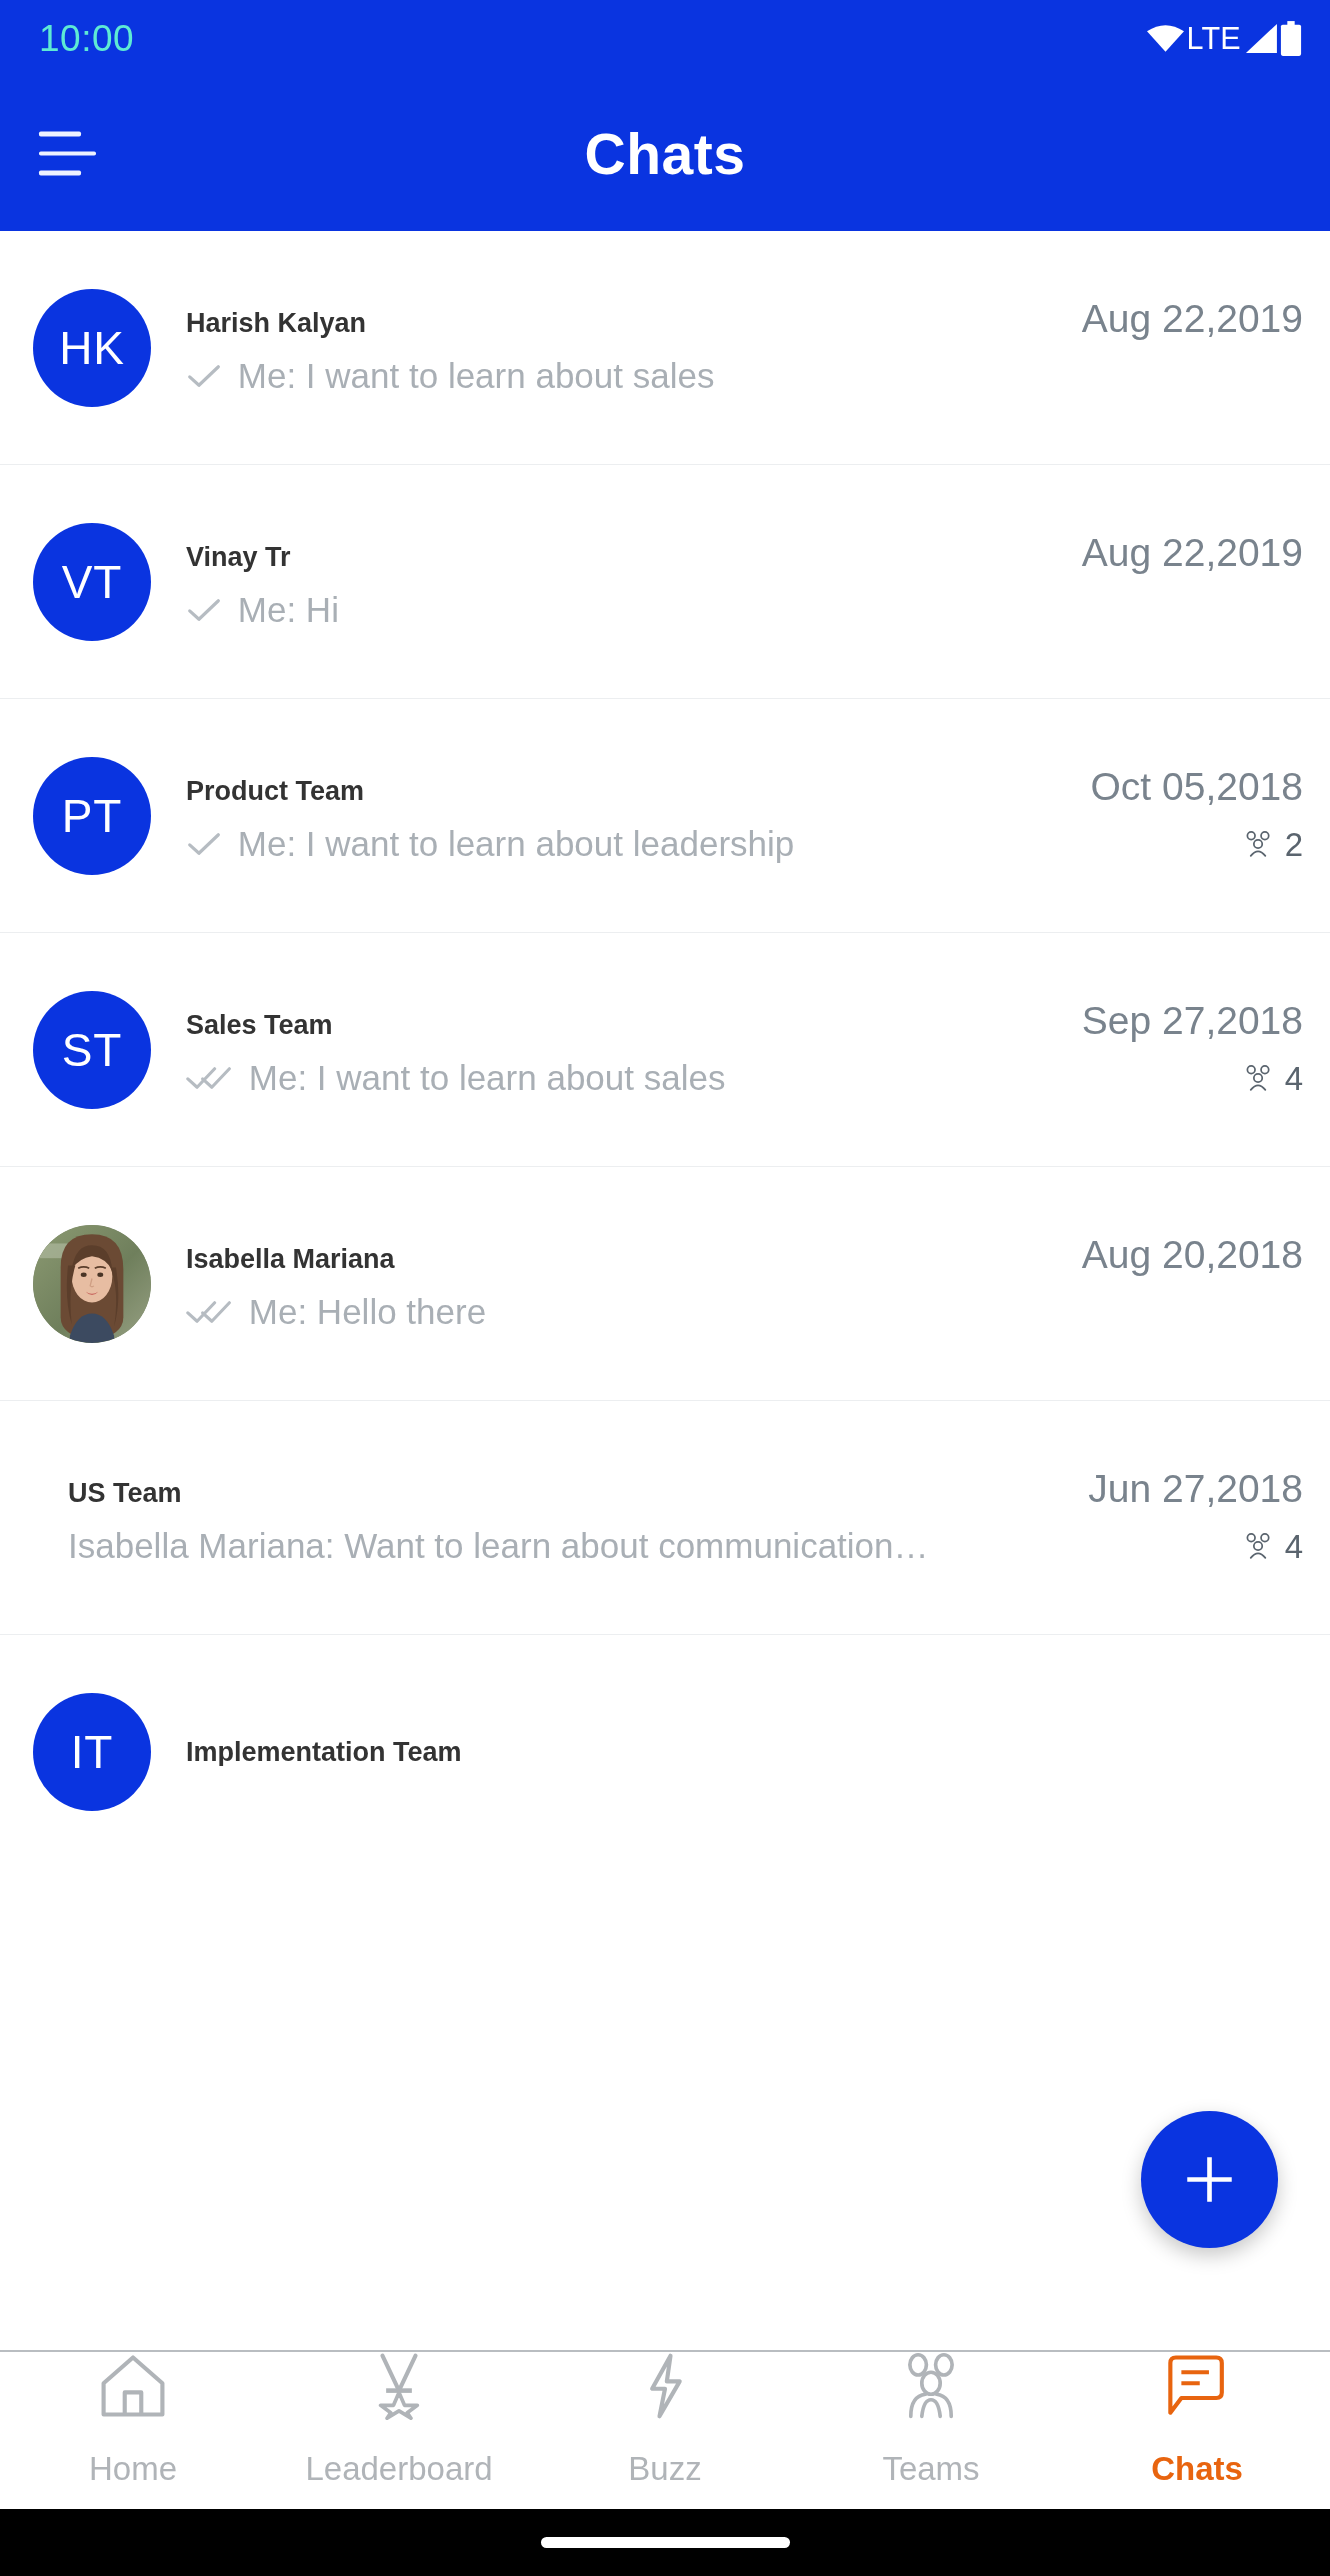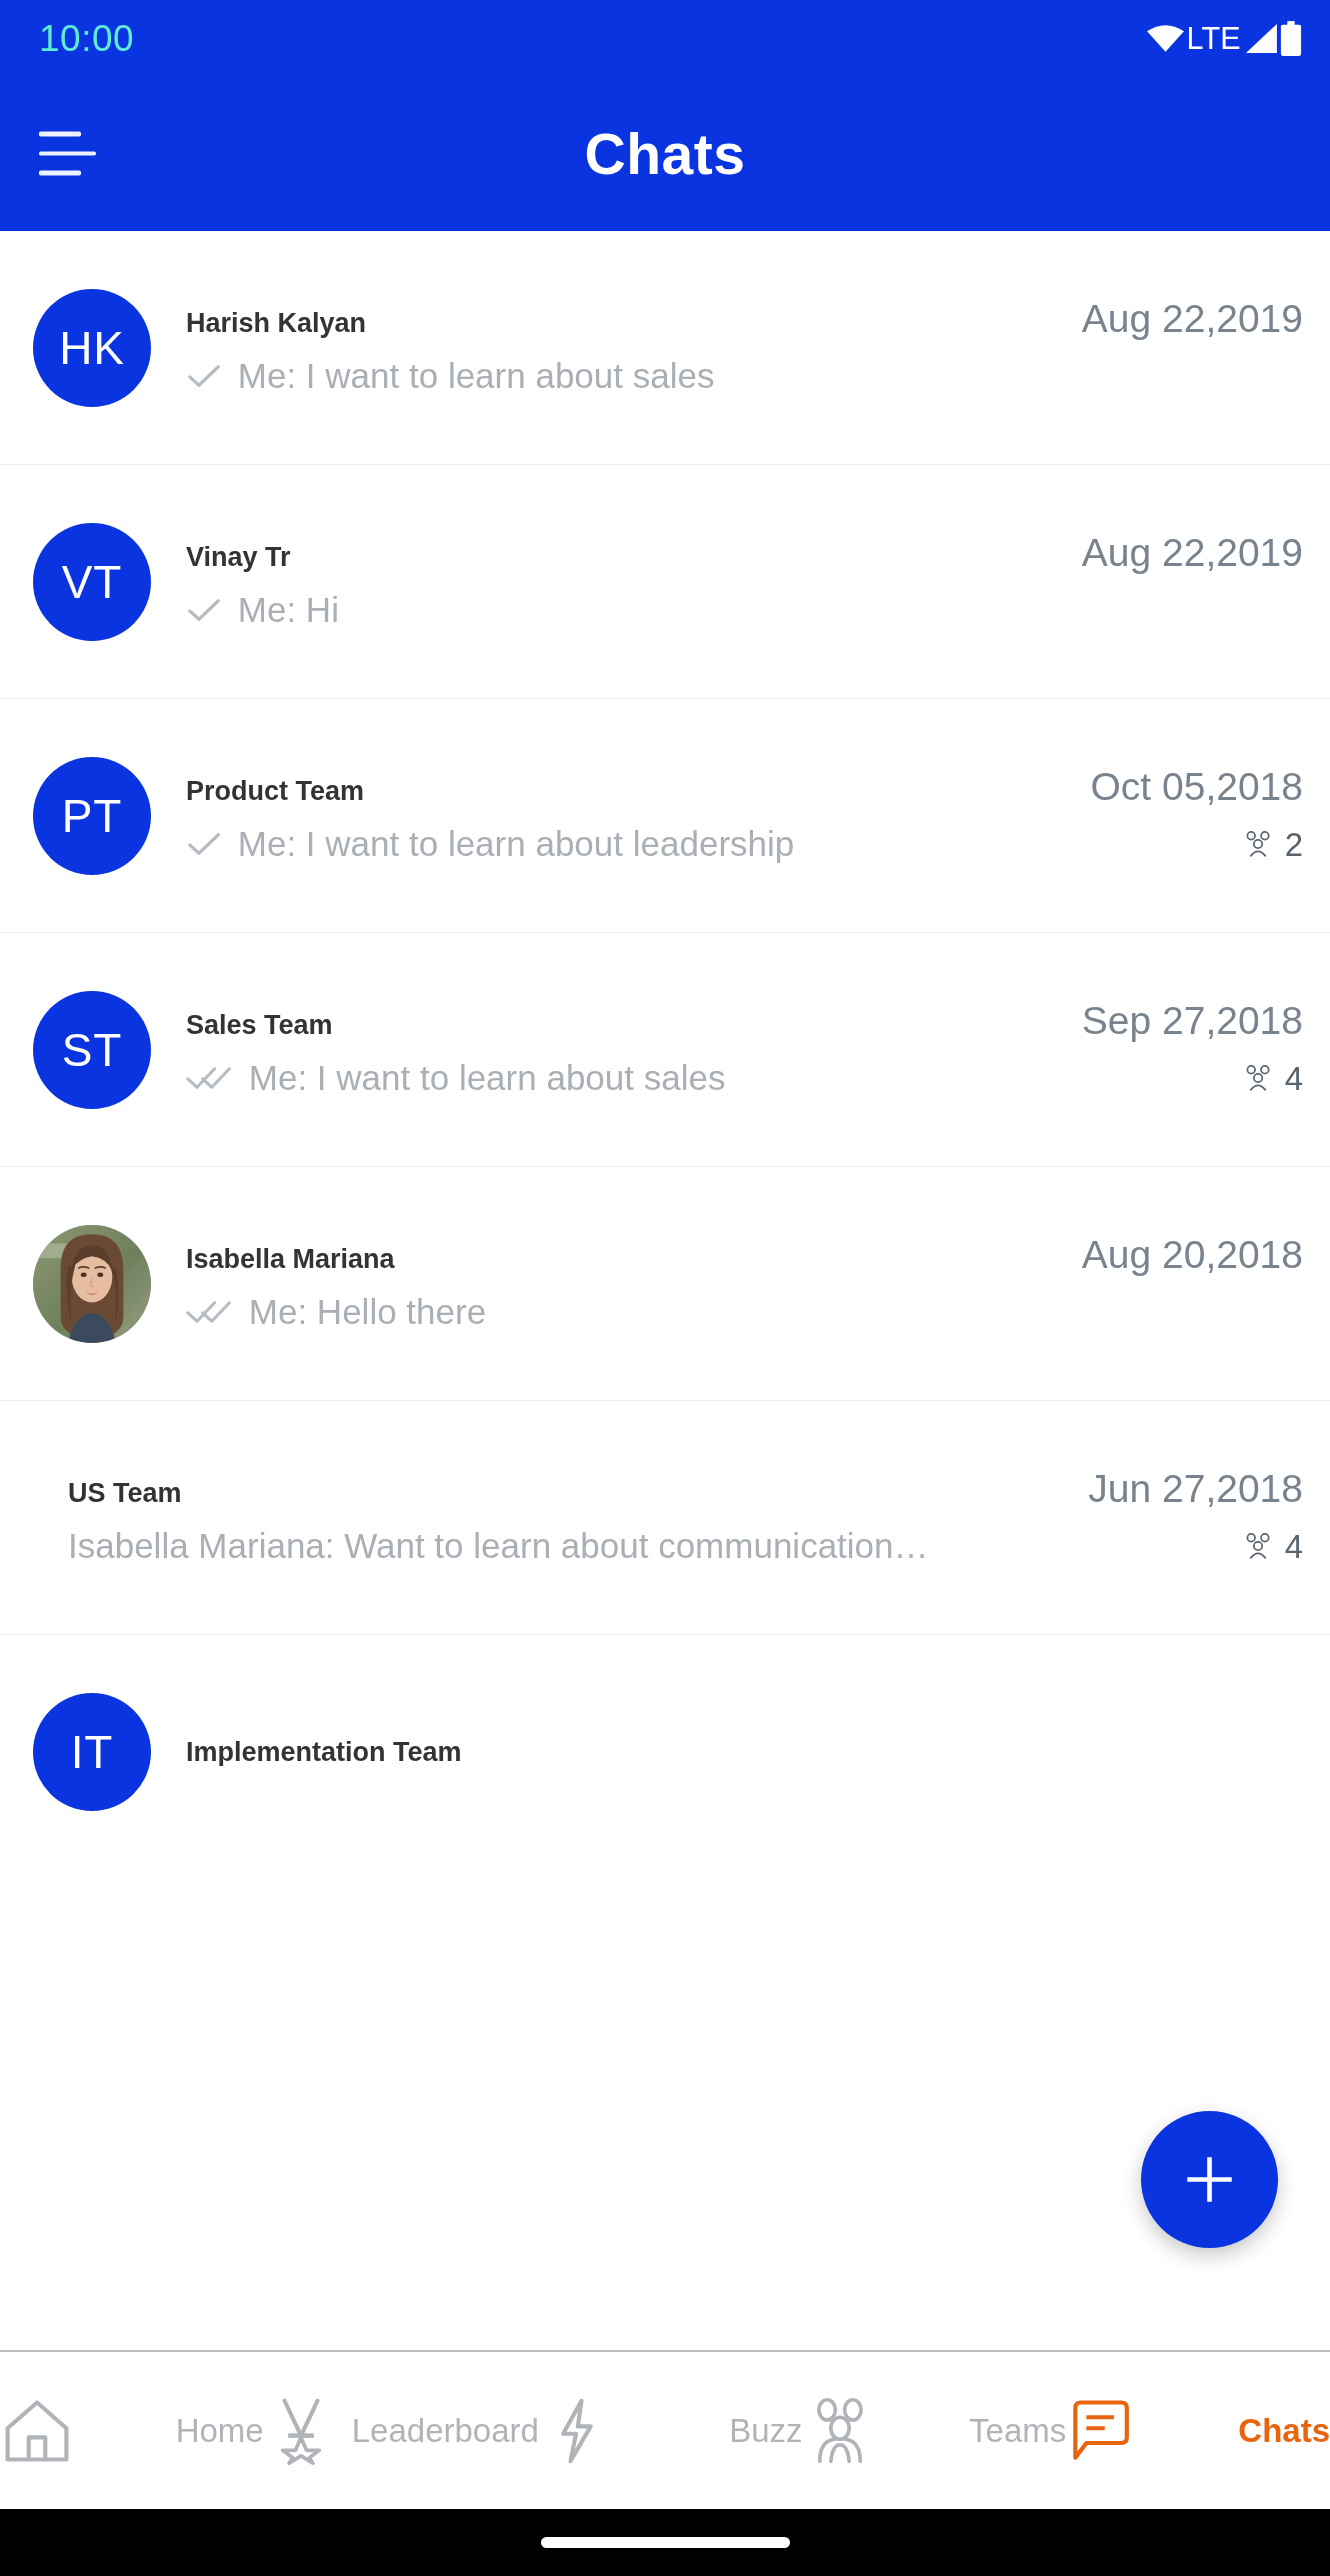--- a/index.html
+++ b/index.html
@@ -165,23 +165,23 @@
   .bottomnav {
     flex:0 0 auto;
     height:159px;
     background:#ffffff;
     border-top:2.8px solid #b9bdc1;
     display:flex; align-items:center;
   }
   .nav-item {
     flex:1 1 0;
     height:100%;
-    display:flex; flex-direction:row;
-    align-items:center; justify-content:space-between;
-    gap:14px;
+    display:flex; flex-direction:column;
+    align-items:center; justify-content:flex-start;
+    gap:32px;
     cursor:pointer;
   }
   .nav-icon { height:68px; display:flex; align-items:flex-end; justify-content:center; }
   .nav-icon svg { display:block; }
   .nav-label {
     font-size:33px; color:#b0b4b8; font-weight:400; line-height:1;
   }
   .nav-item.active .nav-label { color:#E8640F; font-weight:bold; }
 
   

